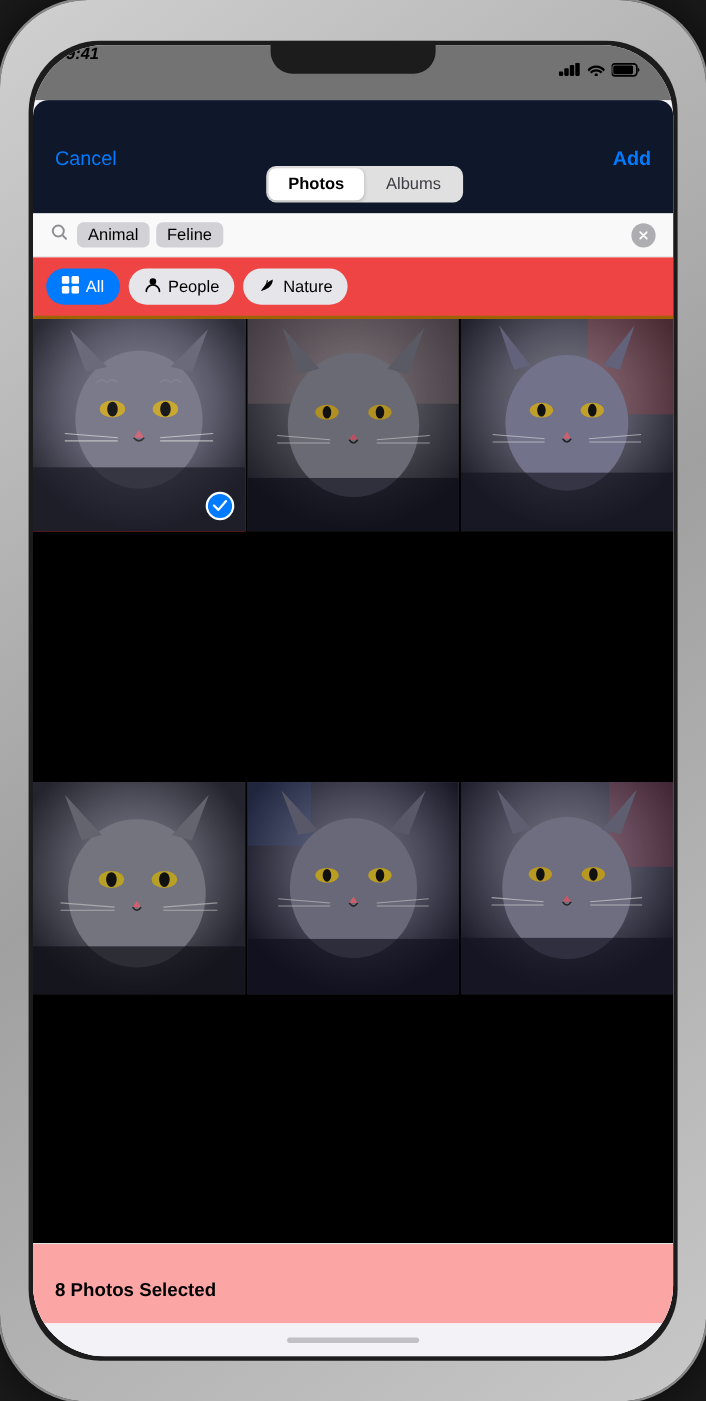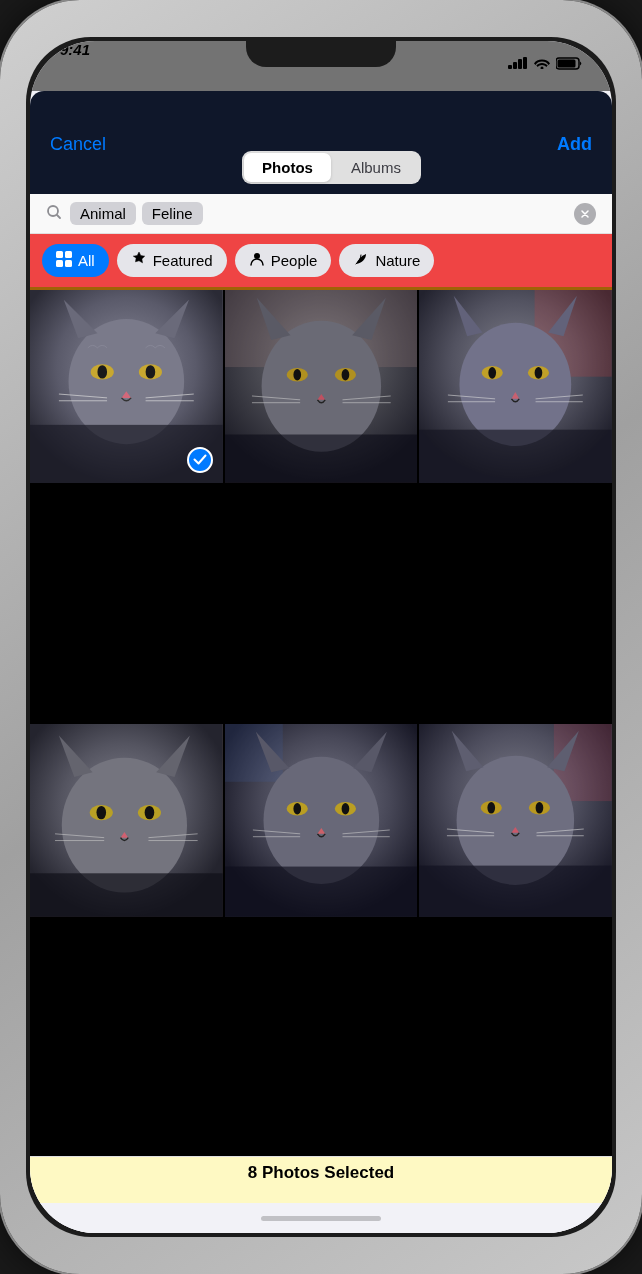--- a/index.html
+++ b/index.html
@@ -278,23 +278,23 @@
       align-items: center;
       justify-content: center;
       color: #fff;
       font-size: 15px;
       z-index: 3;
       border: 2px solid #fff;
     }
 
     
     .bottom-bar {
-      background: #fef9c3;
-      padding: 6px 20px 20px;
-      text-align: center;
+      background: #fca5a5;
+      padding: 32px 20px 20px;
+      text-align: left;
       border-top: 1px solid #e0e0e0;
     }
 
     .photos-selected {
       font-size: 17px;
       font-weight: 600;
       color: #000;
     }
 
     .home-indicator {
@@ -392,28 +392,20 @@
               <svg width="16" height="16" viewBox="0 0 16 16" fill="none">
                 <rect x="0" y="0" width="7" height="7" rx="1.5" fill="white"></rect>
                 <rect x="9" y="0" width="7" height="7" rx="1.5" fill="white"></rect>
                 <rect x="0" y="9" width="7" height="7" rx="1.5" fill="white"></rect>
                 <rect x="9" y="9" width="7" height="7" rx="1.5" fill="white"></rect>
               </svg>
             </span>
             <span>All</span>
           </div>
 
-          <div class="filter-tab inactive">
-            <span class="tab-icon">
-              <svg width="16" height="16" viewBox="0 0 16 16" fill="none">
-                <path d="M8 1l1.76 3.57 3.94.57-2.85 2.77.67 3.93L8 9.77l-3.52 1.07.67-3.93L2.3 5.14l3.94-.57L8 1z" fill="#000" stroke="#000" stroke-width="0.5"></path>
-              </svg>
-            </span>
-            <span>Featured</span>
-          </div>
 
           <div class="filter-tab inactive">
             <span class="tab-icon">
               <svg width="16" height="16" viewBox="0 0 16 16" fill="none">
                 <circle cx="8" cy="5" r="3" fill="#000"></circle>
                 <path d="M2 14c0-3.3 2.7-6 6-6s6 2.7 6 6" stroke="#000" stroke-width="1.5" fill="none" stroke-linecap="round"></path>
               </svg>
             </span>
             <span>People</span>
           </div>

